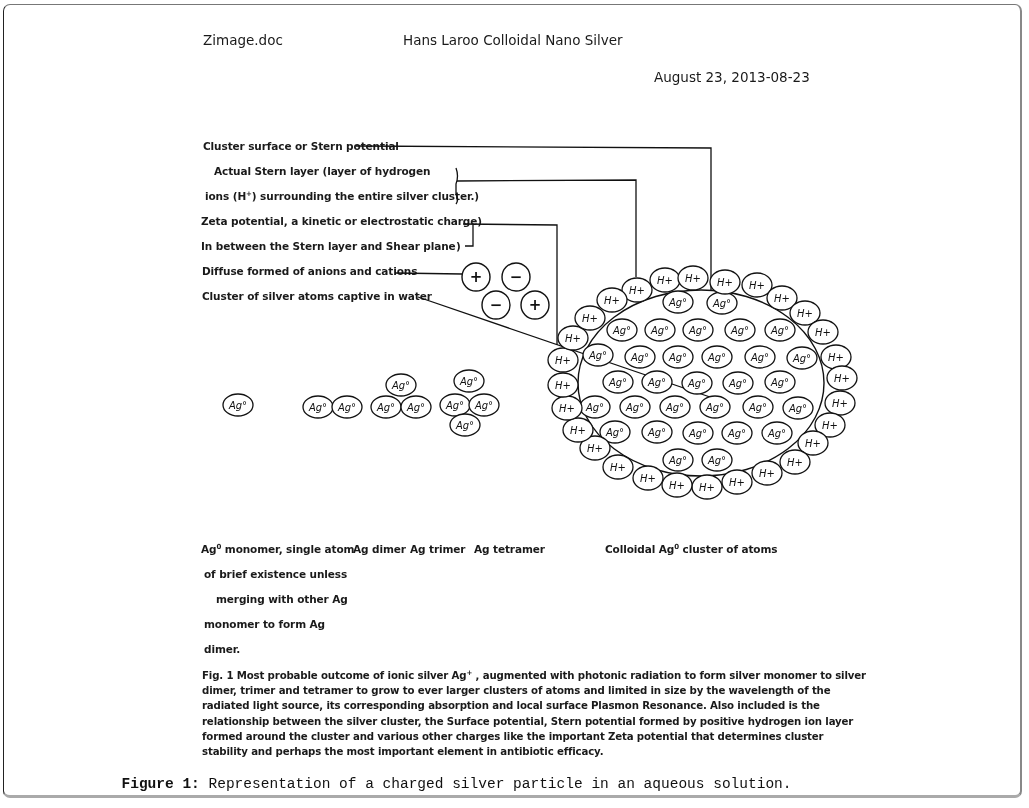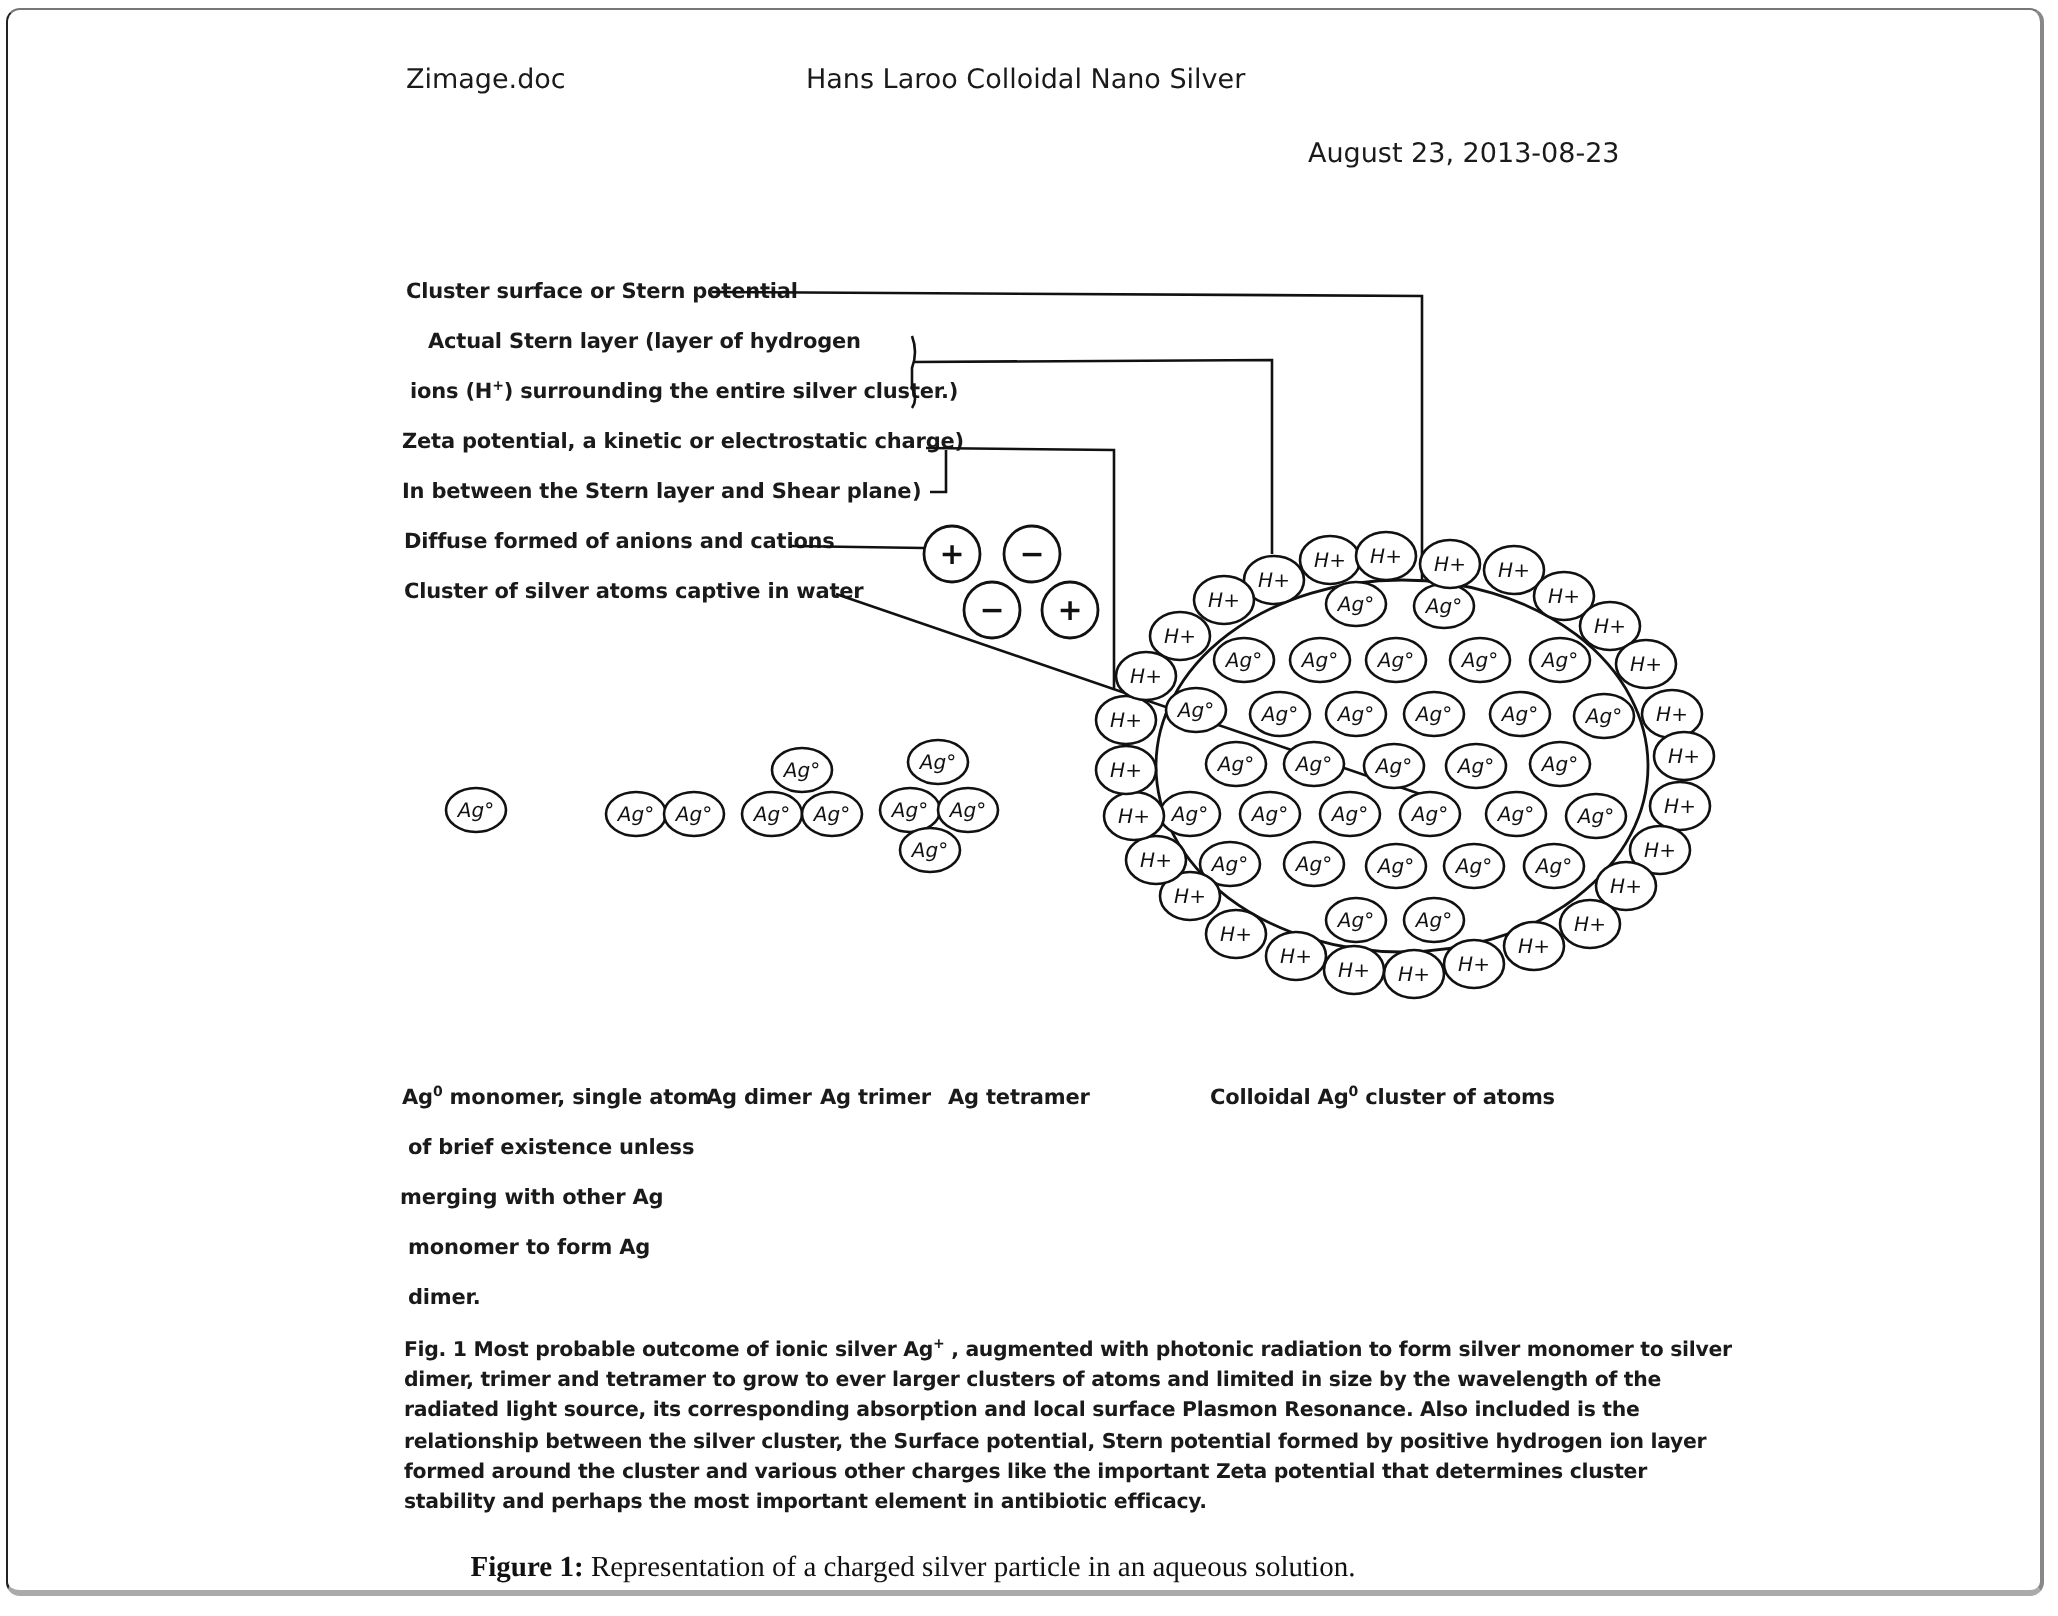--- a/index.html
+++ b/index.html
@@ -8,21 +8,21 @@
     position:absolute; left:3px; top:4px; width:1019px; height:794px;
     border-left:1.5px solid #222; border-top:1.5px solid #777;
     border-right:2px solid #888; border-bottom:3px solid #aaa;
     border-radius:7px; box-sizing:border-box;
   }
   .hdr { position:absolute; top:32px; font-family:"DejaVu Sans", sans-serif; font-size:13.5px; color:#1a1a1a; white-space:nowrap; }
   .lbl { position:absolute; font-family:"DejaVu Sans", sans-serif; font-weight:bold; font-size:10.5px; color:#1a1a1a; white-space:nowrap; letter-spacing:-0.1px; }
   .lbl sup { font-size:7px; vertical-align:4px; line-height:0; }
   .caption-para { position:absolute; left:202px; top:668px; width:668px; font-family:"DejaVu Sans", sans-serif; font-weight:bold; font-size:10.2px; line-height:15.2px; color:#1a1a1a; letter-spacing:-0.15px; }
   .caption-para sup { font-size:7px; vertical-align:4px; line-height:0; }
-  .fig-caption { position:absolute; left:0; width:913px; top:776px; text-align:center; font-family:Liberation Serif, serif; font-size:14.5px; color:#111; }
+  .fig-caption { position:absolute; left:0; width:913px; top:776px; text-align:center; font-family:Liberation Mono, monospace; font-size:14.5px; color:#111; }
   .fig-caption b { font-weight:bold; }
   svg.diagram { position:absolute; left:0; top:0; }
   svg text { font-family:"DejaVu Sans", sans-serif; font-style:italic; }
 </style>
 </head>
 <body>
 
 <div class="frame"></div>
 
 <div class="hdr" style="left:203px;">Zimage.doc</div>
@@ -355,19 +355,19 @@
       </g>
     </g>
 </svg>
 
 <div class="lbl" style="left:201px; top:543px;"><span>Ag</span><sup>0</sup><span> monomer, single atom</span></div>
 <div class="lbl" style="left:353px; top:543px;">Ag dimer</div>
 <div class="lbl" style="left:410px; top:543px;">Ag trimer</div>
 <div class="lbl" style="left:474px; top:543px;">Ag tetramer</div>
 <div class="lbl" style="left:605px; top:543px;text-align:center;"><span>Colloidal Ag</span><sup>0</sup><span> cluster of atoms</span></div>
 <div class="lbl" style="left:204px; top:568px;">of brief existence unless</div>
-<div class="lbl" style="left:200px; top:593px;">merging  with other Ag</div>
+<div class="lbl" style="left:216px; top:593px;">merging  with other Ag</div>
 <div class="lbl" style="left:204px; top:618px;"> monomer to form Ag</div>
 <div class="lbl" style="left:204px; top:643px;">dimer.</div>
 
 <div class="caption-para"><span>Fig. 1 Most probable outcome of ionic silver Ag</span><sup>+</sup><span> , augmented with photonic radiation to form silver monomer to silver dimer, trimer and tetramer to grow to ever larger clusters of atoms and limited in size by the wavelength of the radiated light source,  its corresponding absorption and local surface Plasmon Resonance. Also included is the relationship between the silver cluster, the Surface potential, Stern potential formed by positive hydrogen ion layer formed around the cluster and various other charges like the important Zeta potential that determines cluster stability and perhaps the most important element in antibiotic efficacy.</span></div>
 
 <div class="fig-caption"><b>Figure 1:</b><span> Representation of a charged silver particle in an aqueous solution.</span></div>
 
 </body></html>

